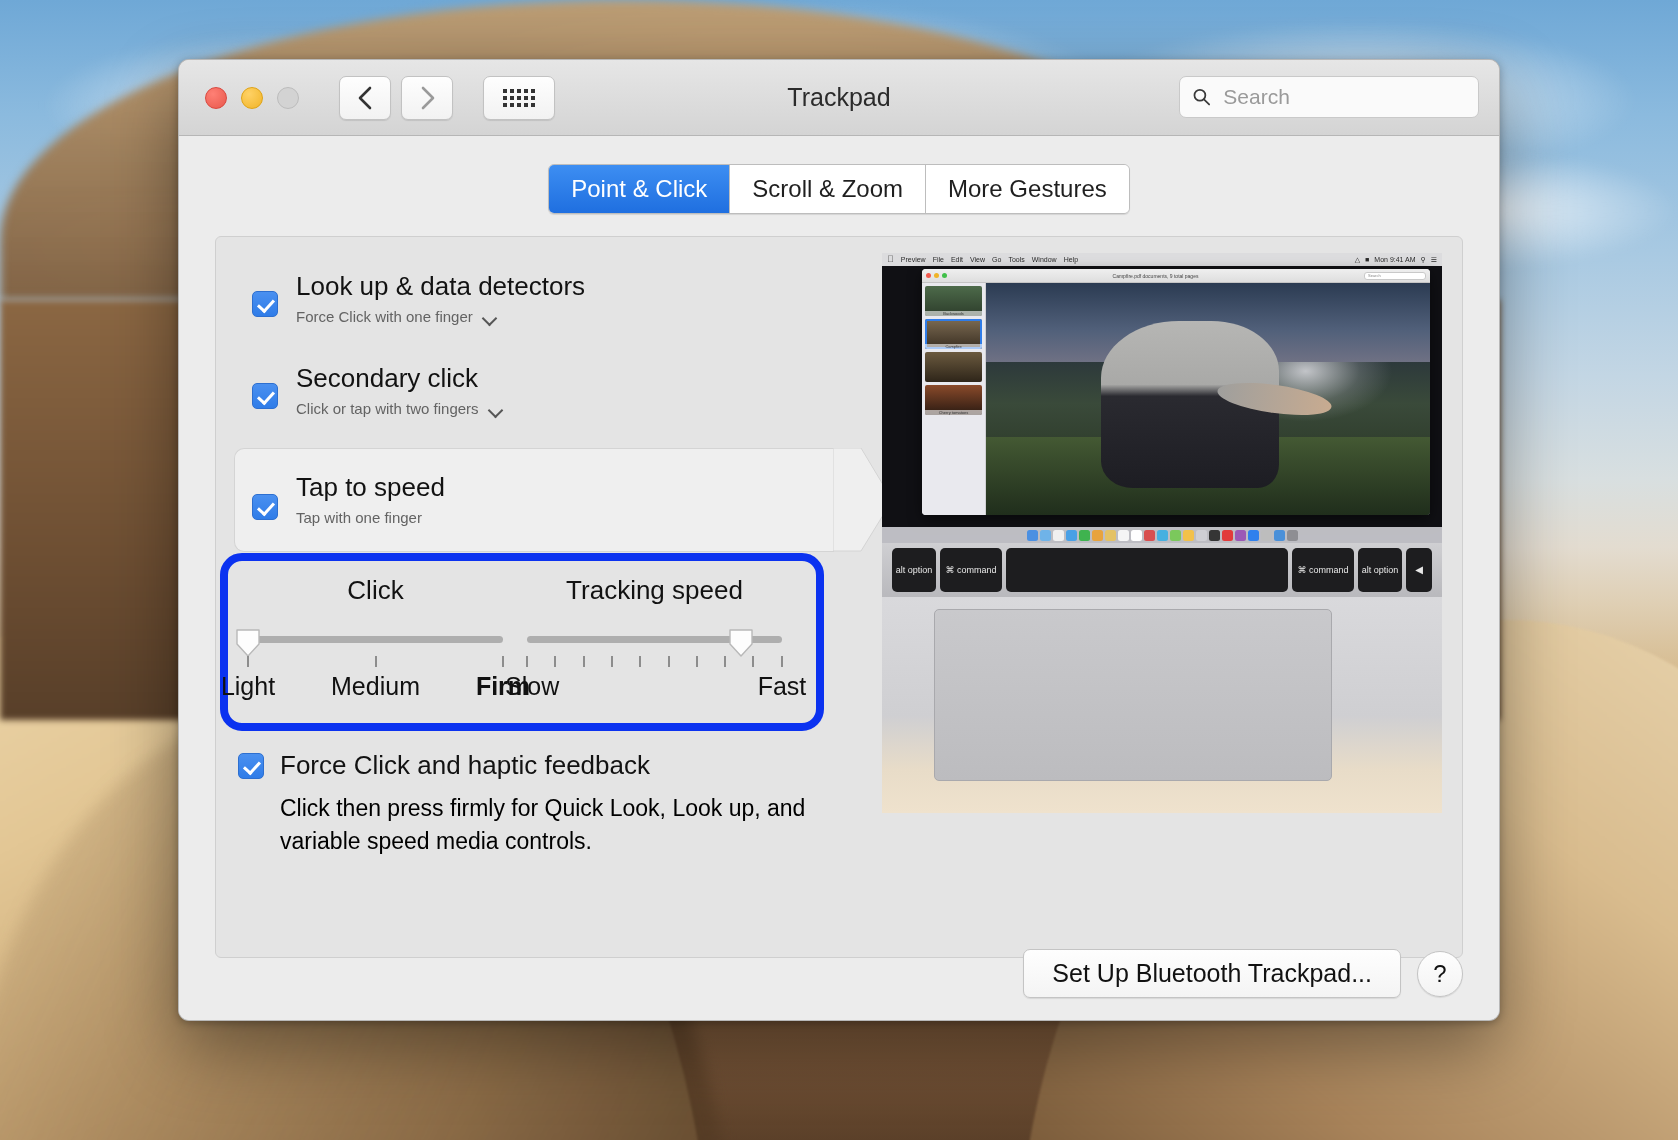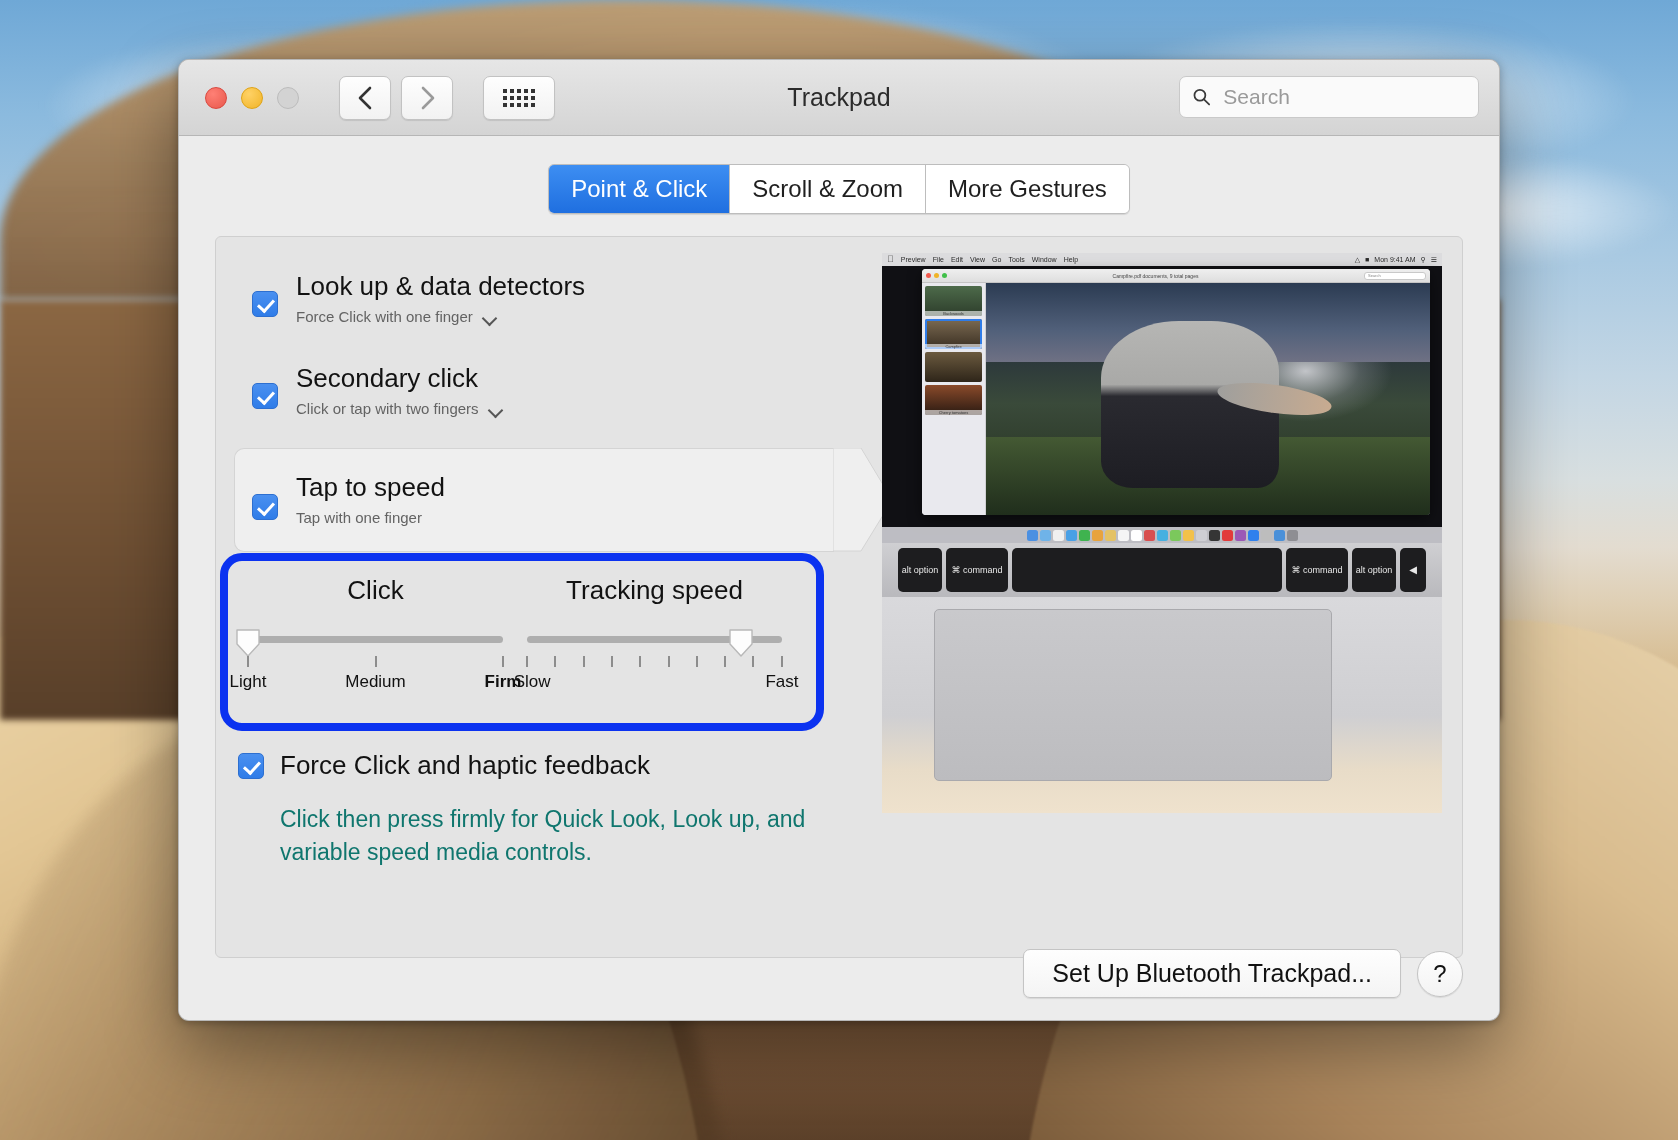--- a/index.html
+++ b/index.html
@@ -418,21 +418,21 @@
   }
   .slider-scale {
     position: relative;
     width: 100%;
     height: 32px;
     margin-top: 4px;
   }
   .slider-scale span {
     position: absolute;
     top: 0;
-    font-size: 17px;
+    font-size: 25px;
     color: #111;
     transform: translateX(-50%);
     white-space: nowrap;
   }
 
   
   #force-click-row {
     position: absolute;
     left: 22px;
     top: 512px;
@@ -442,23 +442,23 @@
     align-items: flex-start;
   }
   #force-click-row .cb { margin-top: 4px; }
   #force-click-title {
     font-size: 26px;
     color: #121212;
     line-height: 1.3;
   }
   #force-click-desc {
     font-size: 23px;
-    color: #0f766e;
+    color: #000000;
     line-height: 1.42;
-    margin-top: 20px;
+    margin-top: 9px;
   }
 
   
   #preview {
     position: absolute;
     right: 20px;
     top: 16px;
     width: 560px;
     height: 560px;
     overflow: hidden;
@@ -596,21 +596,21 @@
   
   #touchbar {
     position: absolute;
     left: 0; top: 290px;
     width: 560px;
     height: 54px;
     background: linear-gradient(to bottom, #cfcfd2, #b9b9bd);
     display: flex;
     align-items: center;
     gap: 4px;
-    padding: 5px 16px;
+    padding: 5px 10px;
     box-sizing: border-box;
   }
   .tbkey {
     background: #1d1d1f;
     border-radius: 5px;
     height: 44px;
     display: flex;
     flex-direction: column;
     align-items: center;
     justify-content: center;

